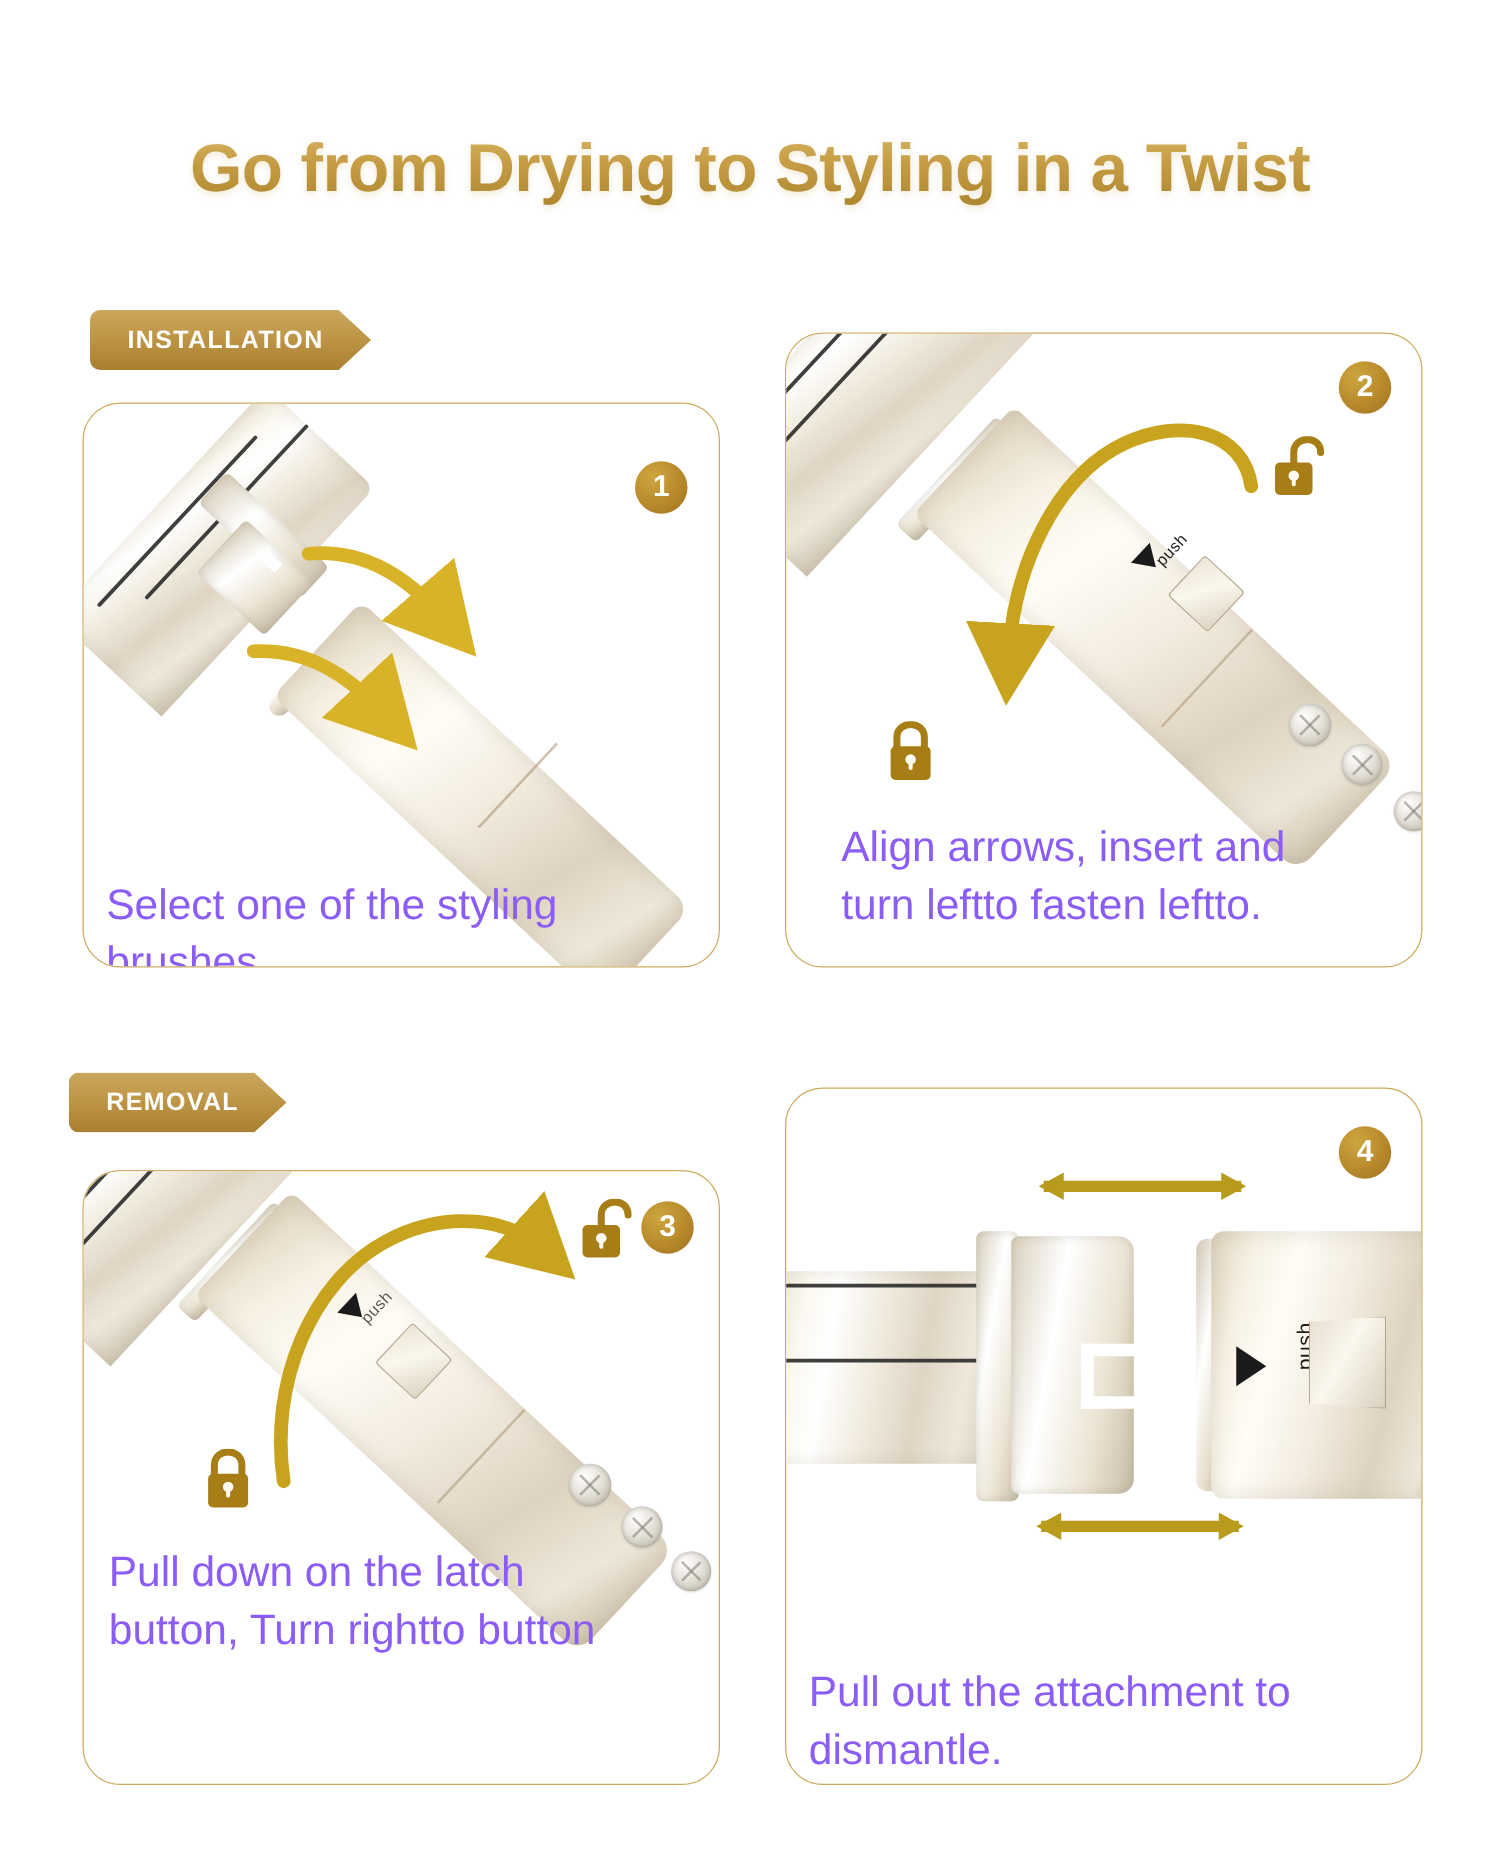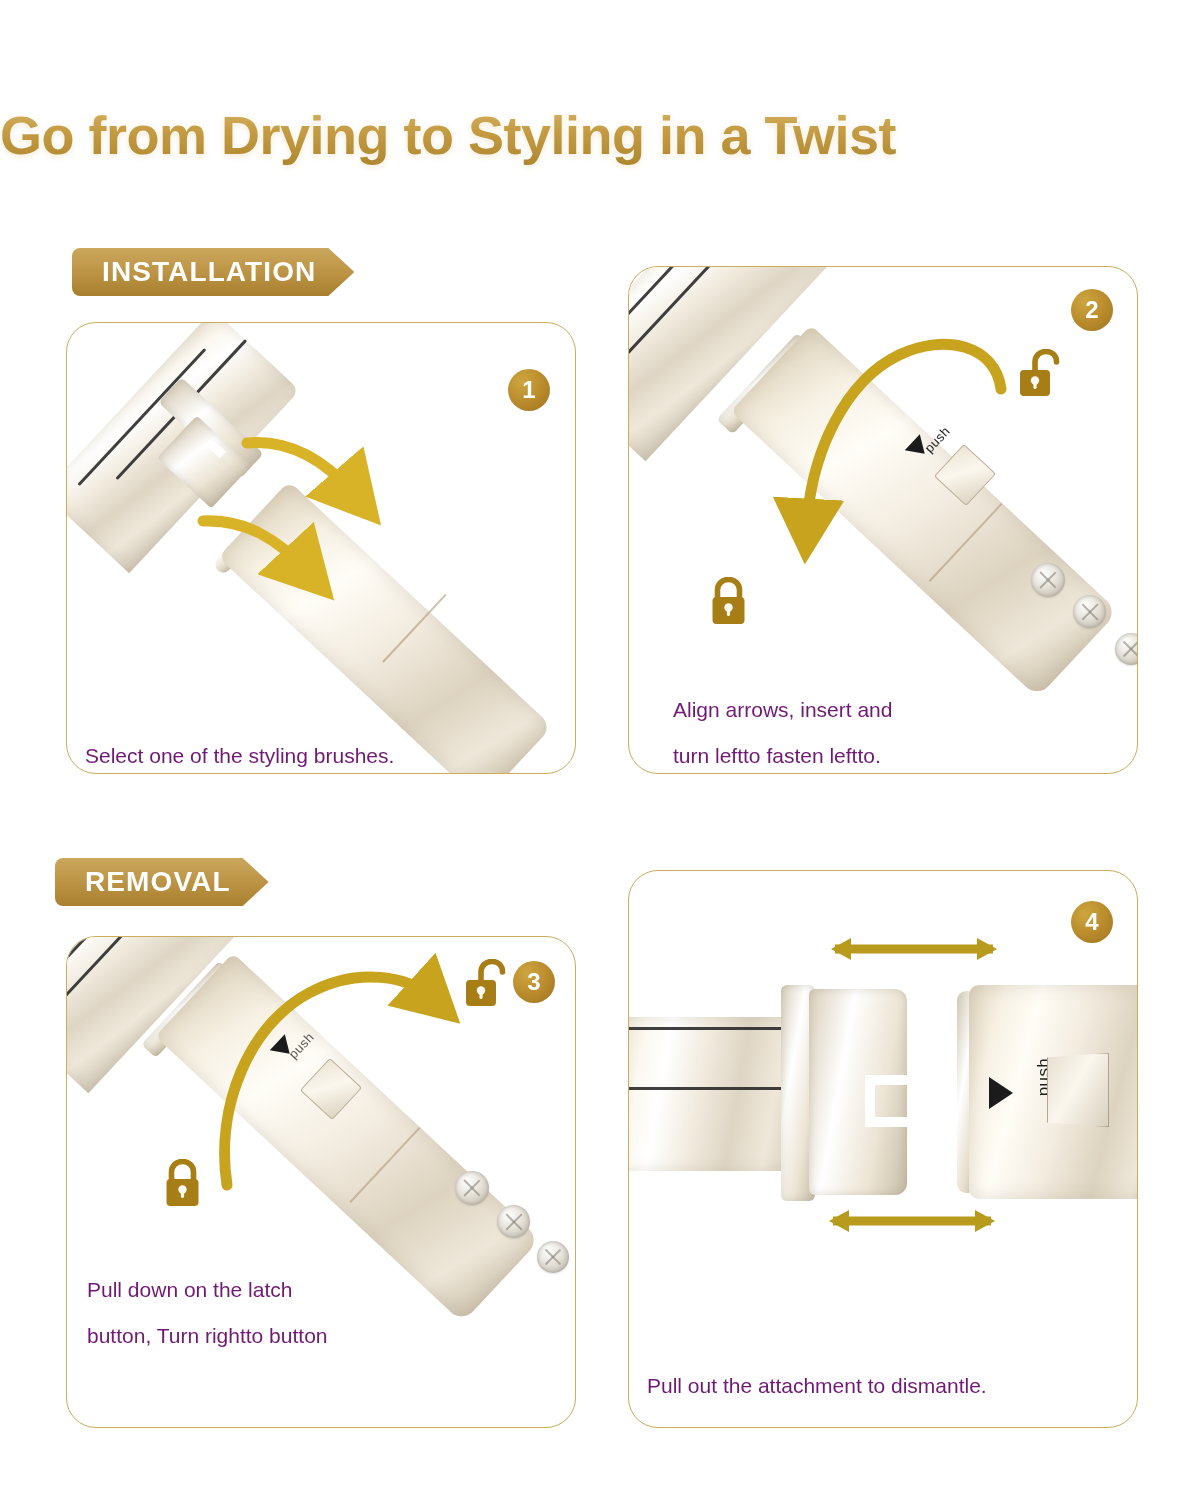--- a/index.html
+++ b/index.html
@@ -8,36 +8,37 @@
     background:#ffffff;
     font-family:"Liberation Sans","DejaVu Sans",sans-serif;
     overflow:hidden;
     position:relative;
   }
   .page{position:relative;width:1200px;height:1500px;}
 
   
   .title{
     position:absolute;left:0;top:104px;width:1200px;
+    text-align:center;
     font-size:54px;font-weight:bold;
     letter-spacing:-0.5px;
     color:#c09a41;
     background:linear-gradient(180deg,#d9b868 0%,#c49b43 45%,#a9832c 100%);
     -webkit-background-clip:text;background-clip:text;
     -webkit-text-fill-color:transparent;
     text-shadow:0 2px 6px rgba(201,160,70,0.22);
     white-space:nowrap;
   }
 
   
   .banner{
     position:absolute;height:48px;
     display:flex;align-items:center;
     padding:0 38px 0 30px;
-    color:#fff;font-size:28px;font-weight:bold;letter-spacing:1.1px;
+    color:#fff;font-size:20px;font-weight:bold;letter-spacing:1.1px;
     background:linear-gradient(180deg,#caa75c 0%,#bd9445 50%,#a87f2e 100%);
     border-radius:8px 0 0 8px;
     -webkit-clip-path:polygon(0 0,calc(100% - 26px) 0,100% 50%,calc(100% - 26px) 100%,0 100%);
     clip-path:polygon(0 0,calc(100% - 26px) 0,100% 50%,calc(100% - 26px) 100%,0 100%);
     text-align:right;
   }
   #banner-install{left:72px;top:248px;}
   #banner-removal{left:55px;top:858px;}
 
   
@@ -60,24 +61,23 @@
     position:absolute;width:42px;height:42px;border-radius:50%;
     background:radial-gradient(circle at 34% 30%,#cda63f 0%,#b8892b 55%,#9d7320 100%);
     color:#fff;font-size:24px;font-weight:600;
     display:flex;align-items:center;justify-content:center;
     z-index:9;
   }
 
   
   .caption{
     position:absolute;left:0;width:100%;
-    color:#701a75;font-size:21px;line-height:46px;
+    color:#8b5cf6;font-size:34px;line-height:46px;
     text-align:left;padding:0 34px;box-sizing:border-box;
     z-index:8;
-    margin-top:32px;
   }
   .caption.center{text-align:left;padding:0 18px;}
 
   
   .barrel{
     position:absolute;
     background:linear-gradient(100deg,#e9e2d2 0%,#fbf8f0 14%,#ffffff 26%,#f2ece0 44%,#ded5c4 64%,#efe8da 82%,#cfc6b4 100%);
     box-shadow:inset 0 0 14px rgba(150,140,120,.22);
   }
   .stripe{

